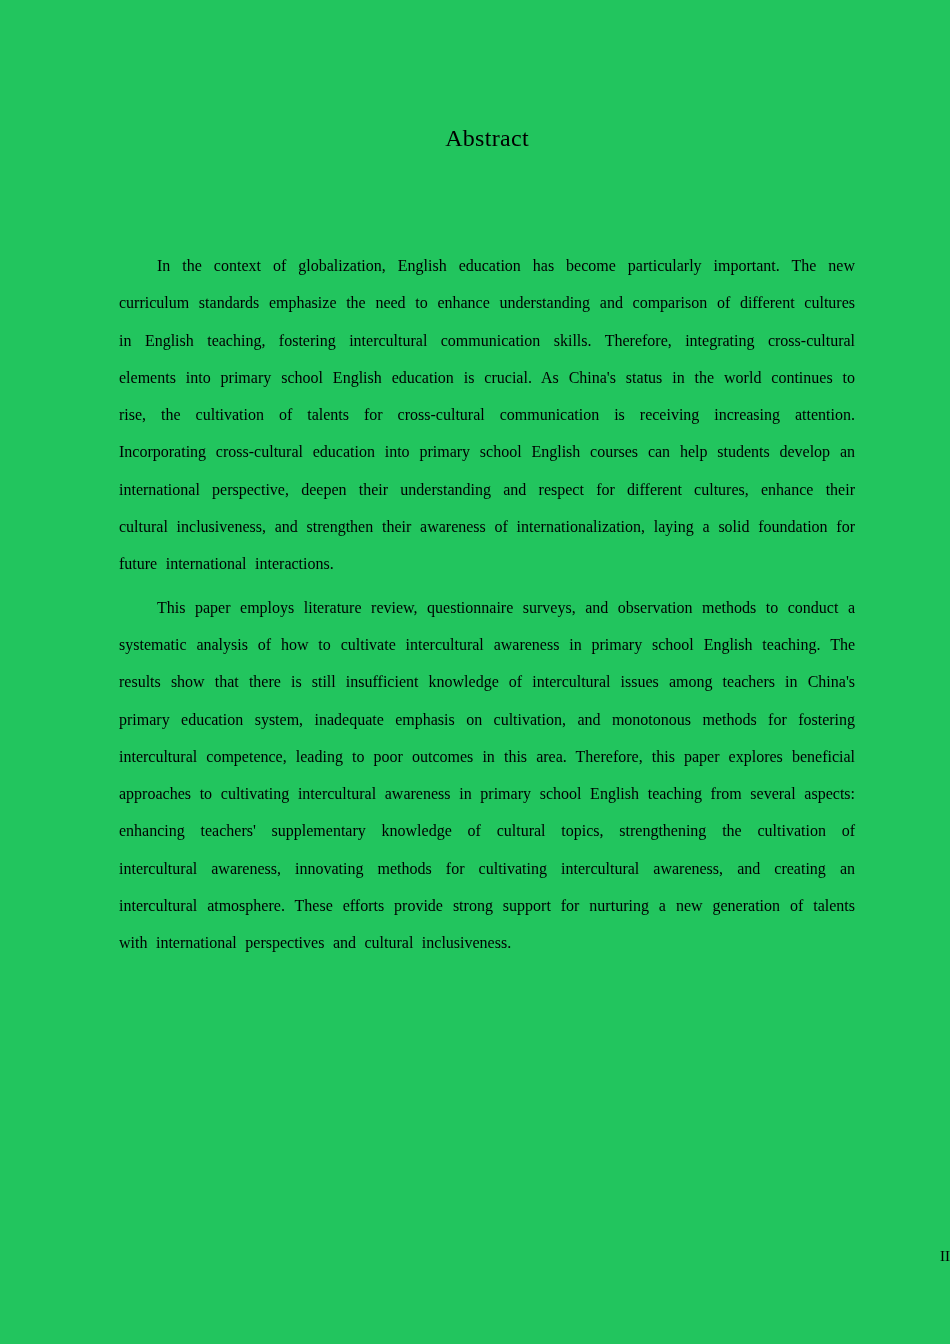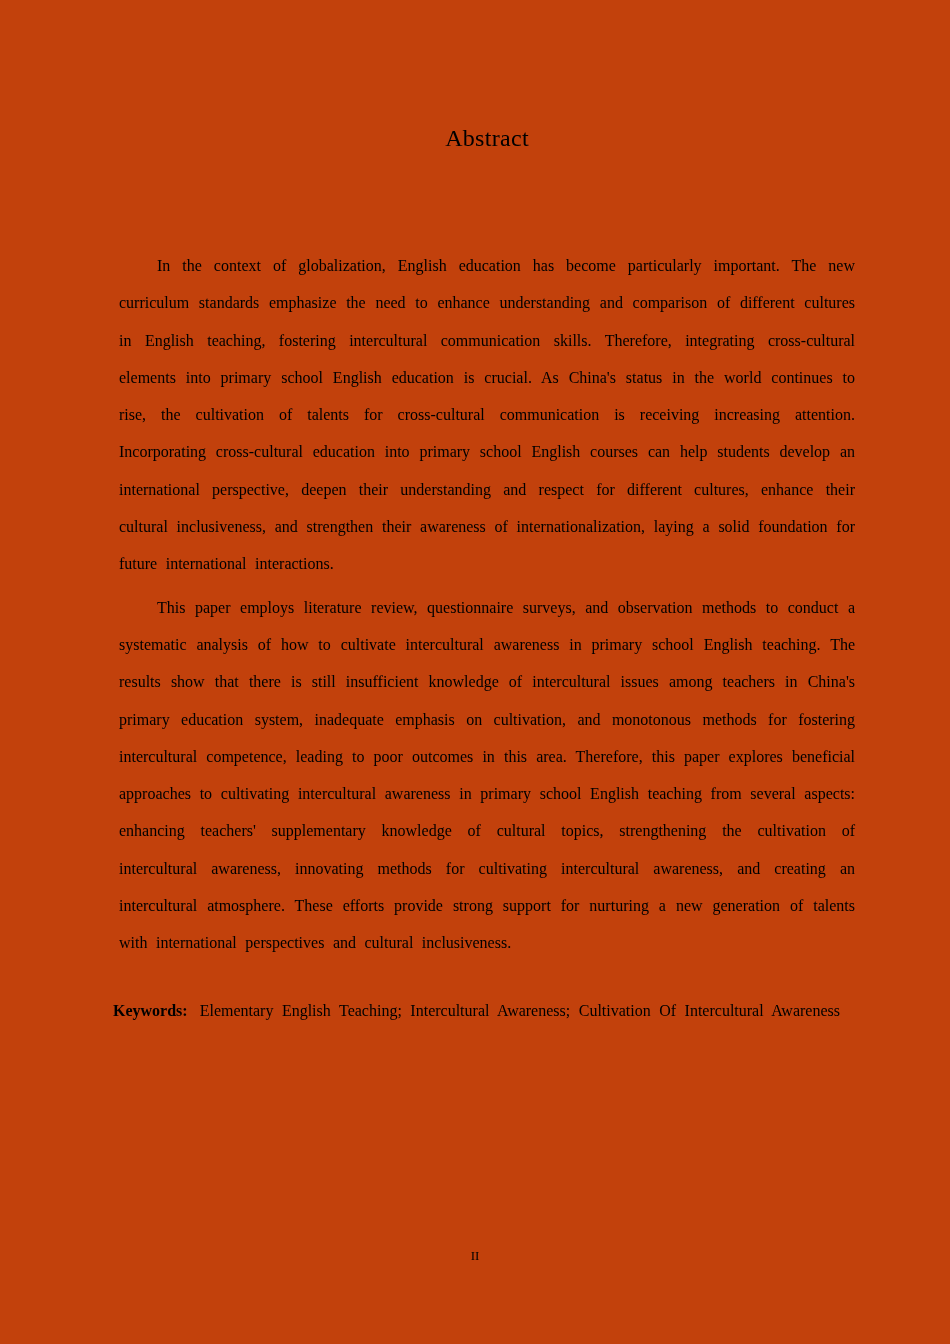--- a/index.html
+++ b/index.html
@@ -9,21 +9,21 @@
     height: 1344px;
     font-family: "Liberation Serif", serif;
     color: #000000;
     position: relative;
     overflow: hidden;
   }
   .page {
     position: relative;
     width: 950px;
     height: 1344px;
-    background: #c2410c;
+    background: #22c55e;
     padding: 122px 89px 0 113px;
   }
   .title {
     font-size: 24px;
     font-weight: 400;
     text-align: center;
     line-height: 32px;
     letter-spacing: 0.3px;
   }
   .body-text {
@@ -46,36 +46,33 @@
   }
   .keywords .kw-label {
     font-weight: 700;
     margin-right: 12px;
   }
   .page-number {
     position: absolute;
     left: 0;
     right: 0;
     bottom: 80px;
-    text-align: center;
-    font-size: 13px;
+    text-align: right;
+    font-size: 15px;
     line-height: 16px;
   }
 </style>
 </head>
 <body>
 
 <div class="page">
 
   <h1 class="title">Abstract</h1>
 
   <div class="body-text">
     <p class="para">In the context of globalization, English education has become particularly important. The new curriculum standards emphasize the need to enhance understanding and comparison of different cultures in English teaching, fostering intercultural communication skills. Therefore, integrating cross-cultural elements into primary school English education is crucial. As China's status in the world continues to rise, the cultivation of talents for cross-cultural communication is receiving increasing attention. Incorporating cross-cultural education into primary school English courses can help students develop an international perspective, deepen their understanding and respect for different cultures, enhance their cultural inclusiveness, and strengthen their awareness of internationalization, laying a solid foundation for future international interactions.</p>
     <p class="para">This paper employs literature review, questionnaire surveys, and observation methods to conduct a systematic analysis of how to cultivate intercultural awareness in primary school English teaching. The results show that there is still insufficient knowledge of intercultural issues among teachers in China's primary education system, inadequate emphasis on cultivation, and monotonous methods for fostering intercultural competence, leading to poor outcomes in this area. Therefore, this paper explores beneficial approaches to cultivating intercultural awareness in primary school English teaching from several aspects: enhancing teachers' supplementary knowledge of cultural topics, strengthening the cultivation of intercultural awareness, innovating methods for cultivating intercultural awareness, and creating an intercultural atmosphere. These efforts provide strong support for nurturing a new generation of talents with international perspectives and cultural inclusiveness.</p>
 
-    <p class="keywords">
-      <span class="kw-label">Keywords:</span><span>Elementary English Teaching; Intercultural Awareness; Cultivation Of Intercultural Awareness</span>
-    </p>
   </div>
 
   <div class="page-number">II</div>
 
 </div>
 
 </body></html>

